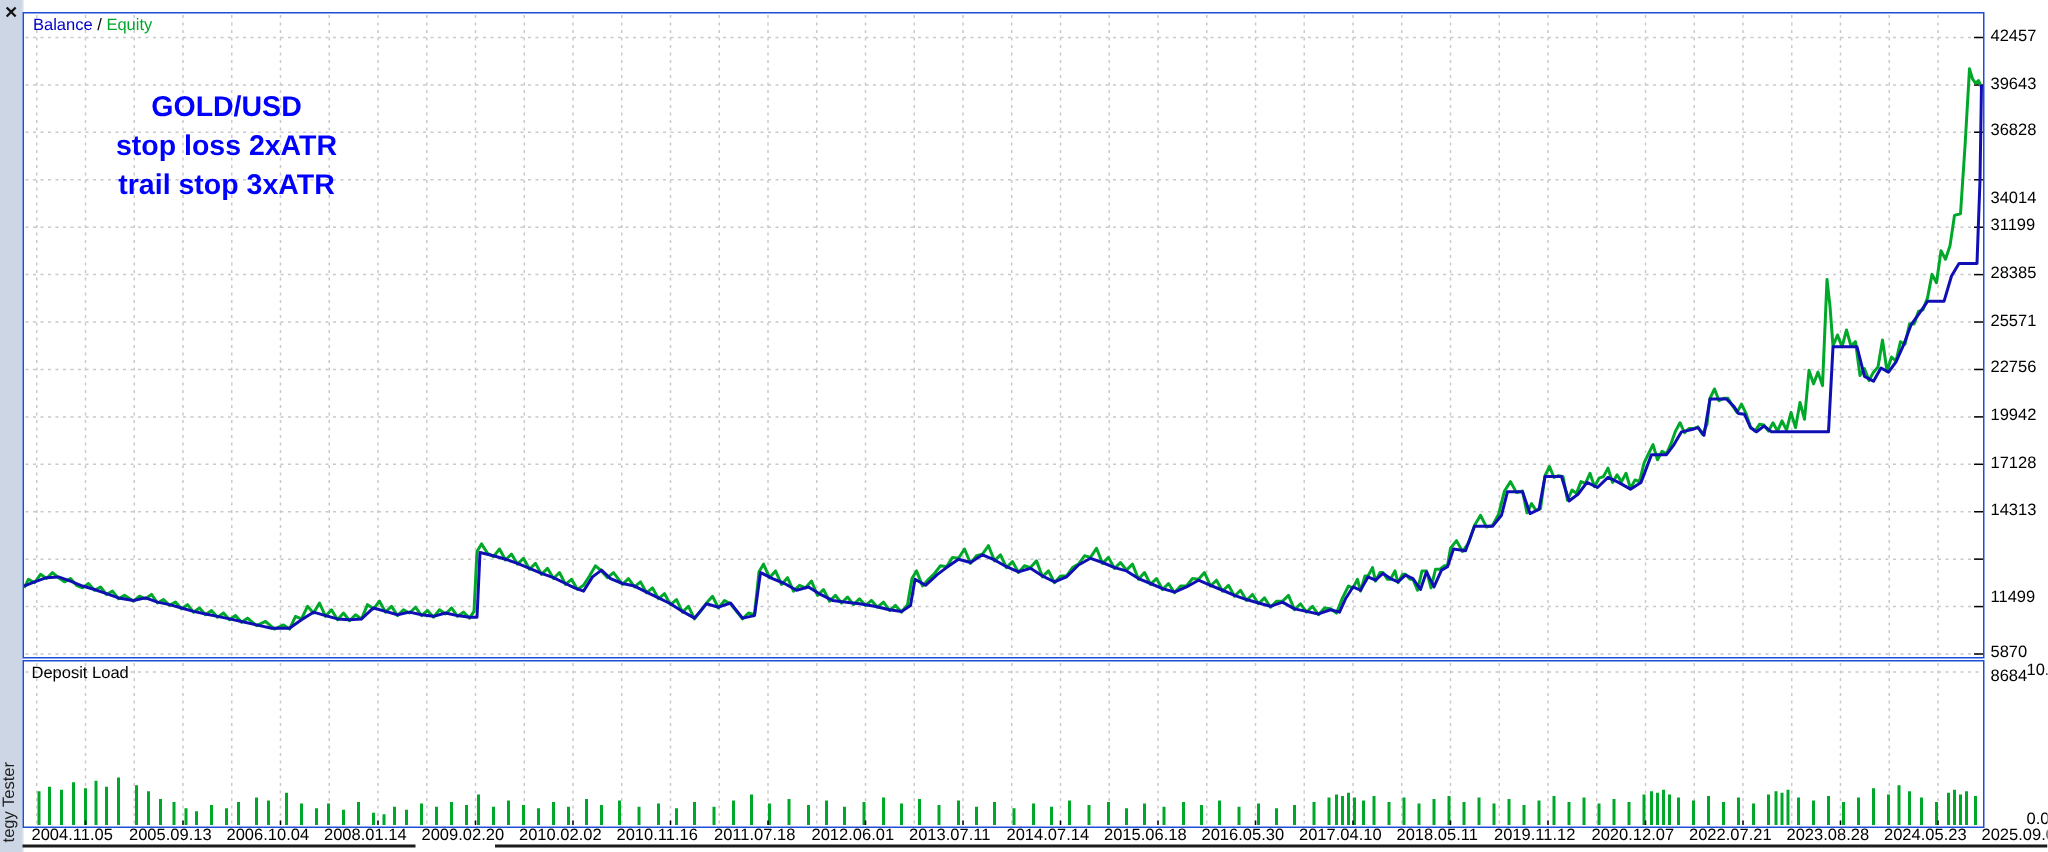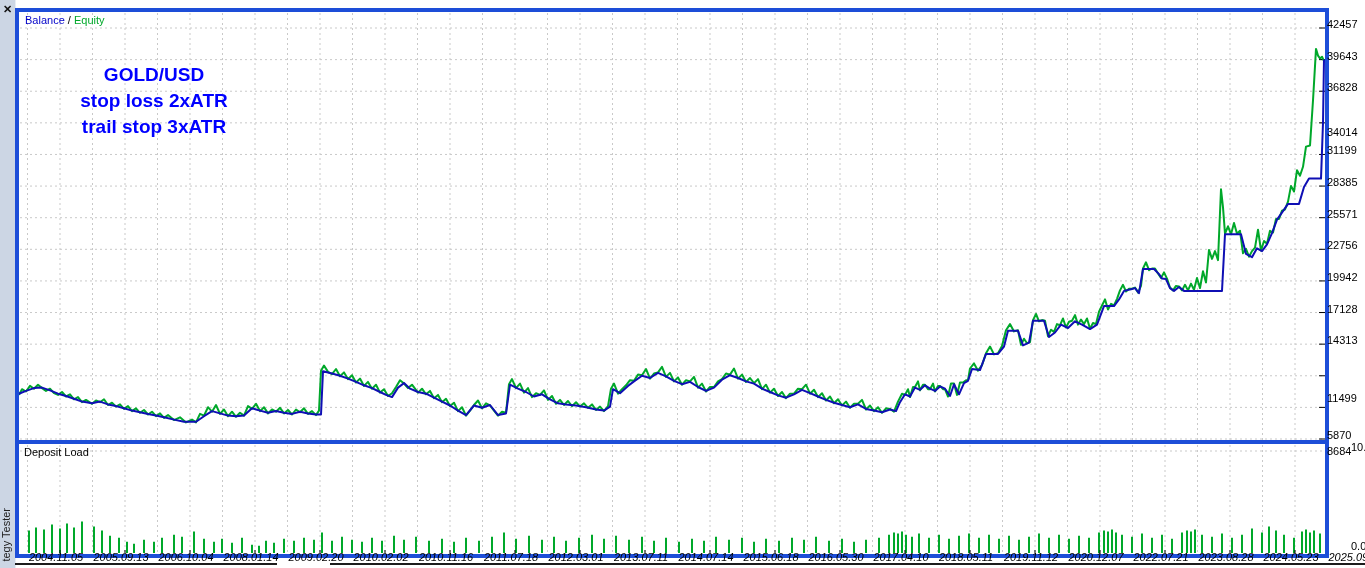--- a/index.html
+++ b/index.html
@@ -14,21 +14,21 @@
   .close-btn{
     position:absolute;left:1px;top:3px;width:13px;height:13px;
     font-size:11px;font-weight:bold;color:#111;line-height:13px;text-align:center;
     cursor:default;
   }
   .strip-title{
     position:absolute;left:0px;bottom:6px;width:15px;
     writing-mode:vertical-rl;transform:rotate(180deg);
     font-size:11px;color:#222;white-space:nowrap;
   }
-  .panel{position:absolute;background:#fff;border:4px solid #1d4ed8;}
+  .panel{position:absolute;background:#fff;border:1px solid #1d4ed8;}
   #main-panel{left:15px;top:8px;width:1306px;height:429px;}
   #deposit-panel{left:15px;top:440px;width:1306px;height:110px;}
   svg{position:absolute;left:0;top:0;}
   .legend{
     position:absolute;left:6px;top:2px;font-size:11px;color:#000;
     white-space:nowrap;
   }
   .legend .bal{color:#0000c8;}
   .legend .eq{color:#00a82a;}
   .annotation{
@@ -38,22 +38,22 @@
   .deposit-title{
     position:absolute;left:5px;top:2px;font-size:11px;color:#000;
   }
   .ylabel{
     position:absolute;left:1327px;font-size:11px;color:#000;white-space:nowrap;
   }
   .pctlabel{
     position:absolute;left:1327px;font-size:11px;color:#000;white-space:nowrap;margin-left:24px;
   }
   .xdate{
-    position:absolute;top:551px;width:70px;text-align:center;
-    font-size:11px;color:#000;white-space:nowrap;font-style:italic;
+    position:absolute;top:551px;width:70px;
+    font-size:11px;color:#000;white-space:nowrap;
   }
   .bottom-line{
     position:absolute;top:563px;height:2px;background:#1c1c1c;
   }
   .grid{stroke:#c9c9c9;stroke-width:1;stroke-dasharray:2 3;fill:none;}
   .tick{stroke:#000;stroke-width:1;}
   .series{fill:none;stroke-linejoin:round;}
 </style>
 </head>
 <body>
@@ -367,21 +367,21 @@
 <div class="pctlabel" style="top:540px;">0.0%</div>
 <div id="xdates">
     <div class="xdate" style="left: 21px;">2004.11.05</div>
     <div class="xdate" style="left: 86px;">2005.09.13</div>
     <div class="xdate" style="left: 151px;">2006.10.04</div>
     <div class="xdate" style="left: 216px;">2008.01.14</div>
     <div class="xdate" style="left: 281px;">2009.02.20</div>
     <div class="xdate" style="left: 346px;">2010.02.02</div>
     <div class="xdate" style="left: 411px;">2010.11.16</div>
     <div class="xdate" style="left: 476px;">2011.07.18</div>
-    <div class="xdate" style="left: 541px;">2012.03.01</div>
+    <div class="xdate" style="left: 541px;">2012.06.01</div>
     <div class="xdate" style="left: 606px;">2013.07.11</div>
     <div class="xdate" style="left: 671px;">2014.07.14</div>
     <div class="xdate" style="left: 736px;">2015.06.18</div>
     <div class="xdate" style="left: 801px;">2016.05.30</div>
     <div class="xdate" style="left: 866px;">2017.04.10</div>
     <div class="xdate" style="left: 931px;">2018.05.11</div>
     <div class="xdate" style="left: 996px;">2019.11.12</div>
     <div class="xdate" style="left: 1061px;">2020.12.07</div>
     <div class="xdate" style="left: 1126px;">2022.07.21</div>
     <div class="xdate" style="left: 1191px;">2023.08.28</div>

